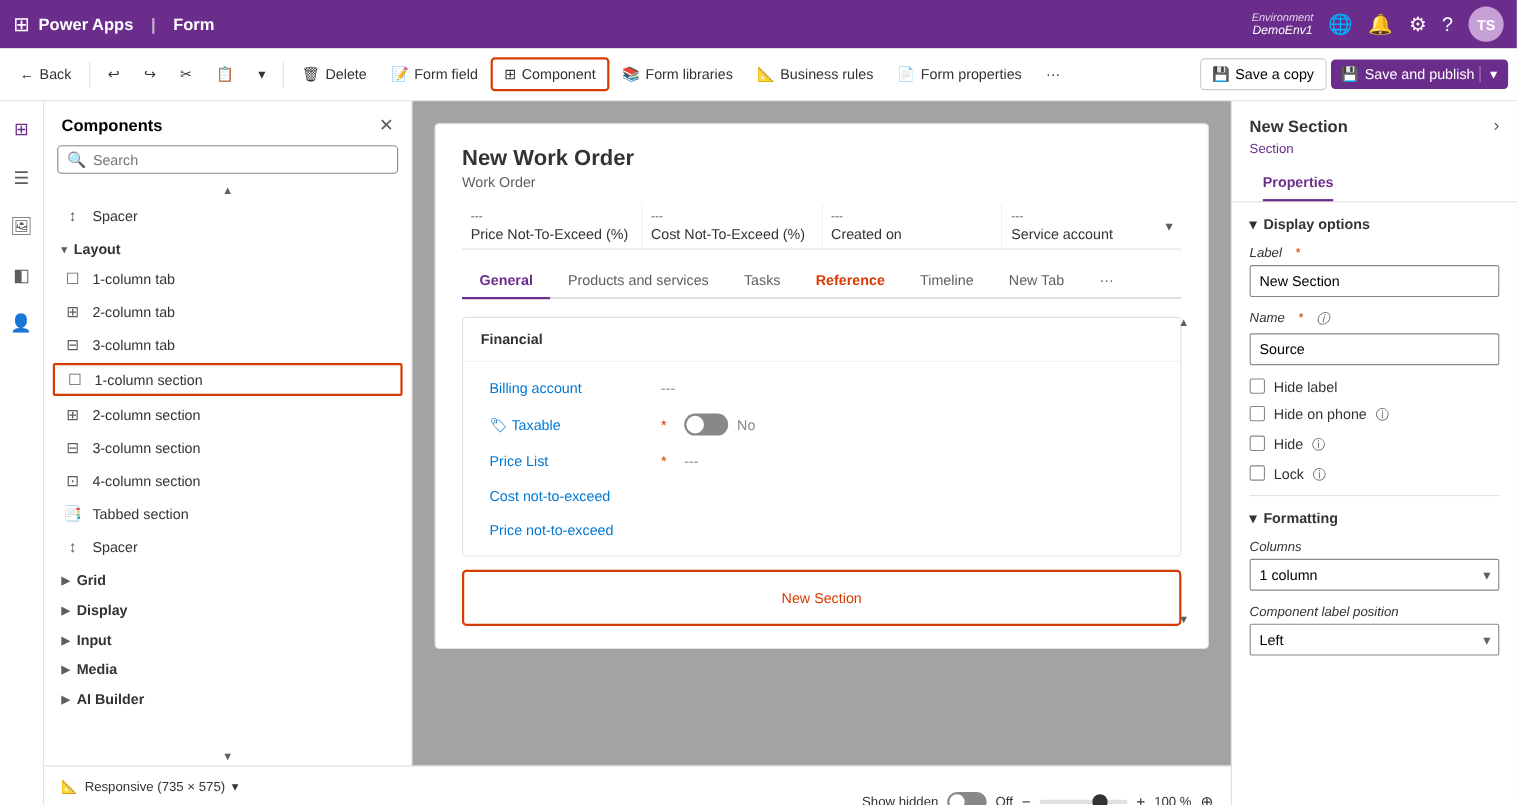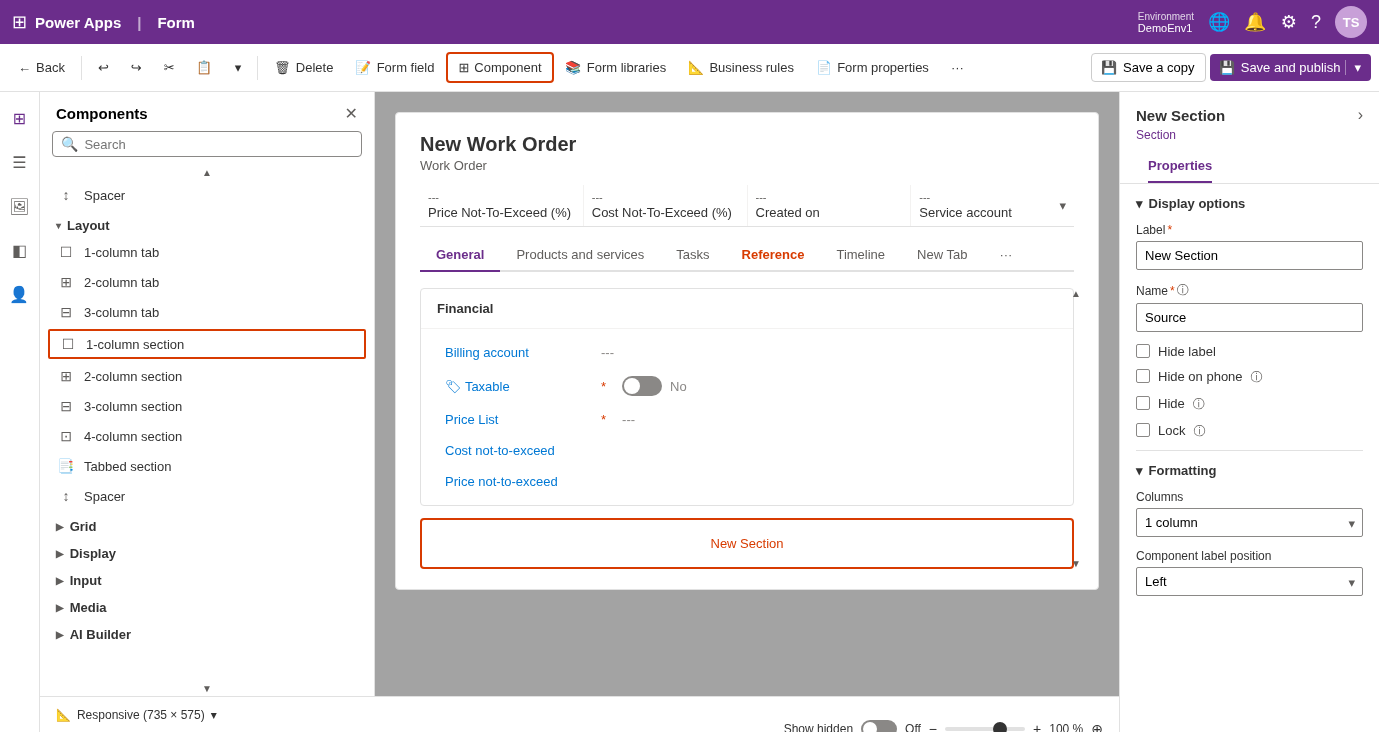--- a/index.html
+++ b/index.html
@@ -12,21 +12,21 @@
       height: 44px;
       display: flex;
       align-items: center;
       padding: 0 12px;
       gap: 8px;
     }
     .top-bar-grid { font-size: 18px; cursor: pointer; }
     .top-bar-title { font-size: 15px; font-weight: 600; display: flex; align-items: center; gap: 16px; flex: 1; }
     .top-bar-title span.sep { opacity: 0.6; }
     .top-bar-icons { display: flex; align-items: center; gap: 14px; font-size: 13px; }
-    .env-label { display: flex; flex-direction: column; align-items: flex-start; font-size: 11px; }
+    .env-label { display: flex; flex-direction: column; align-items: center; font-size: 11px; font-style: italic; }
     .avatar { width: 32px; height: 32px; border-radius: 50%; background: #c8a0d8; display: flex; align-items: center; justify-content: center; font-weight: 700; font-size: 13px; }
 
     
     .toolbar {
       background: white;
       height: 48px;
       display: flex;
       align-items: center;
       padding: 0 8px;
       border-bottom: 1px solid #e1e1e1;
@@ -318,22 +318,22 @@
       font-weight: 600;
       color: #333;
       margin-bottom: 12px;
       cursor: pointer;
     }
     .prop-label {
       font-size: 12px;
       color: #333;
       margin-bottom: 4px;
       display: flex;
-      align-items: center;
-      gap: 2px;
+      gap: 12px;
+      font-style: italic;
     }
     .prop-required { color: #d83b01; }
     .prop-input {
       width: 100%;
       border: 1px solid #8a8886;
       border-radius: 2px;
       padding: 6px 8px;
       font-size: 13px;
       margin-bottom: 12px;
       outline: none;

